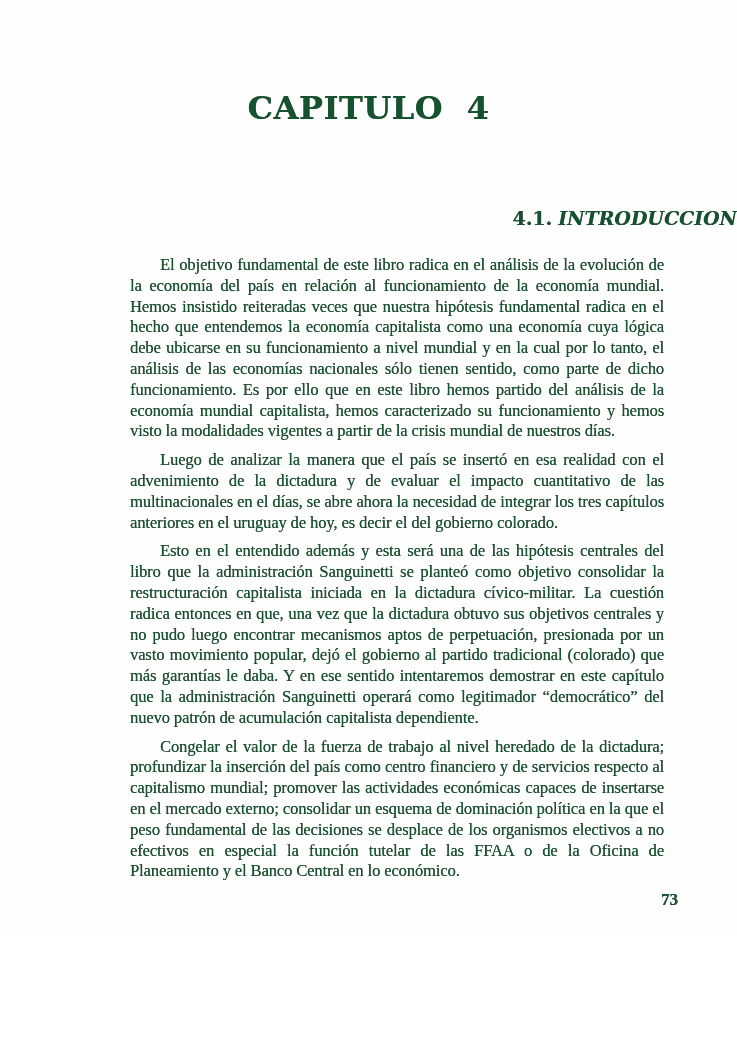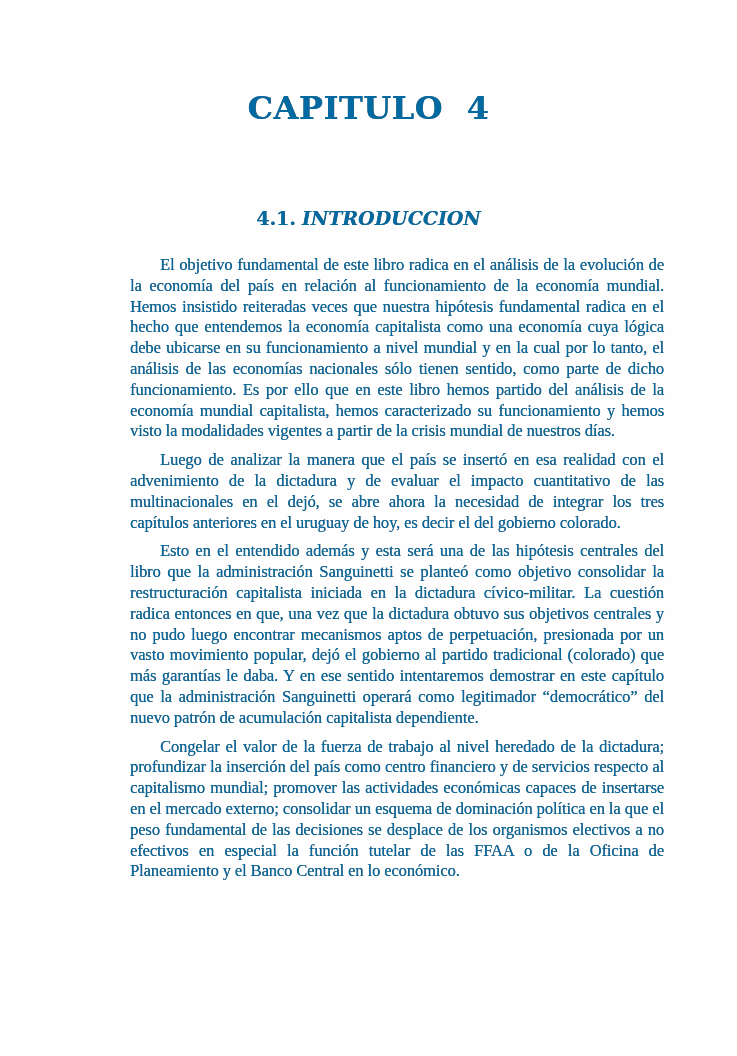--- a/index.html
+++ b/index.html
@@ -8,21 +8,21 @@
     background: #ffffff;
   }
   .page {
     position: relative;
     width: 737px;
     height: 932px;
     background: #fefefe;
     box-sizing: border-box;
     padding-top: 90px;
     overflow: hidden;
-    color: #0369a1;
+    color: #14532d;
     font-family: "Liberation Serif", serif;
     text-shadow: 0.2px 0.2px 0.35px rgba(10,10,10,0.65);
   }
   .chapter-heading {
     margin: 0;
     text-align: center;
     font-family: "DejaVu Serif", "Liberation Serif", serif;
     font-size: 32px;
     line-height: 37px;
     font-weight: bold;
@@ -33,21 +33,21 @@
     margin: 26px 0 0 0;
     text-align: center;
     font-family: "DejaVu Serif", "Liberation Serif", serif;
     font-size: 24px;
     line-height: 28px;
     font-weight: bold;
     letter-spacing: 0.2px;
   }
   .section-heading {
     margin: 26px 0 0 0;
-    text-align: center;
+    text-align: right;
     font-family: "DejaVu Serif", "Liberation Serif", serif;
     font-size: 19px;
     line-height: 22px;
     font-weight: bold;
   }
   .section-number {
     font-style: normal;
     margin-right: 6px;
   }
   .section-title {
@@ -82,19 +82,20 @@
   <h2 class="chapter-title">
     <br>
   </h2>
 
   <h3 class="section-heading">
     <span class="section-number">4.1.</span><span class="section-title">INTRODUCCION</span>
   </h3>
 
   <div class="body-text">
     <p>El objetivo fundamental de este libro radica en el análisis de la evolución de la economía del país en relación al funcionamiento de la economía mundial. Hemos insistido reiteradas veces que nuestra hipótesis fundamental radica en el hecho que entendemos la economía capitalista como una economía cuya lógica debe ubicarse en su funcionamiento a nivel mundial y en la cual por lo tanto, el análisis de las economías nacionales sólo tienen sentido, como parte de dicho funcionamiento. Es por ello que en este libro hemos partido del análisis de la economía mundial capitalista, hemos caracterizado su funcionamiento y hemos visto la modalidades vigentes a partir de la crisis mundial de nuestros días.</p>
-    <p>Luego de analizar la manera que el país se insertó en esa realidad con el advenimiento de la dictadura y de evaluar el impacto cuantitativo de las multinacionales en el dejó, se abre ahora la necesidad de integrar los tres capítulos anteriores en el uruguay de hoy, es decir el del gobierno colorado.</p>
+    <p>Luego de analizar la manera que el país se insertó en esa realidad con el advenimiento de la dictadura y de evaluar el impacto cuantitativo de las multinacionales en el días, se abre ahora la necesidad de integrar los tres capítulos anteriores en el uruguay de hoy, es decir el del gobierno colorado.</p>
     <p>Esto en el entendido además y esta será una de las hipótesis centrales del libro que la administración Sanguinetti se planteó como objetivo consolidar la restructuración capitalista iniciada en la dictadura cívico-militar. La cuestión radica entonces en que, una vez que la dictadura obtuvo sus objetivos centrales y no pudo luego encontrar mecanismos aptos de perpetuación, presionada por un vasto movimiento popular, dejó el gobierno al partido tradicional (colorado) que más garantías le daba. Y en ese sentido intentaremos demostrar en este capítulo que la administración Sanguinetti operará como legitimador “democrático” del nuevo patrón de acumulación capitalista dependiente.</p>
     <p>Congelar el valor de la fuerza de trabajo al nivel heredado de la dictadura; profundizar la inserción del país como centro financiero y de servicios respecto al capitalismo mundial; promover las actividades económicas capaces de insertarse en el mercado externo; consolidar un esquema de dominación política en la que el peso fundamental de las decisiones se desplace de los organismos electivos a no efectivos en especial la función tutelar de las FFAA o de la Oficina de Planeamiento y el Banco Central en lo económico.</p>
   </div>
 
+  <div class="page-number">73</div>
 
 </div>
 
 </body></html>

